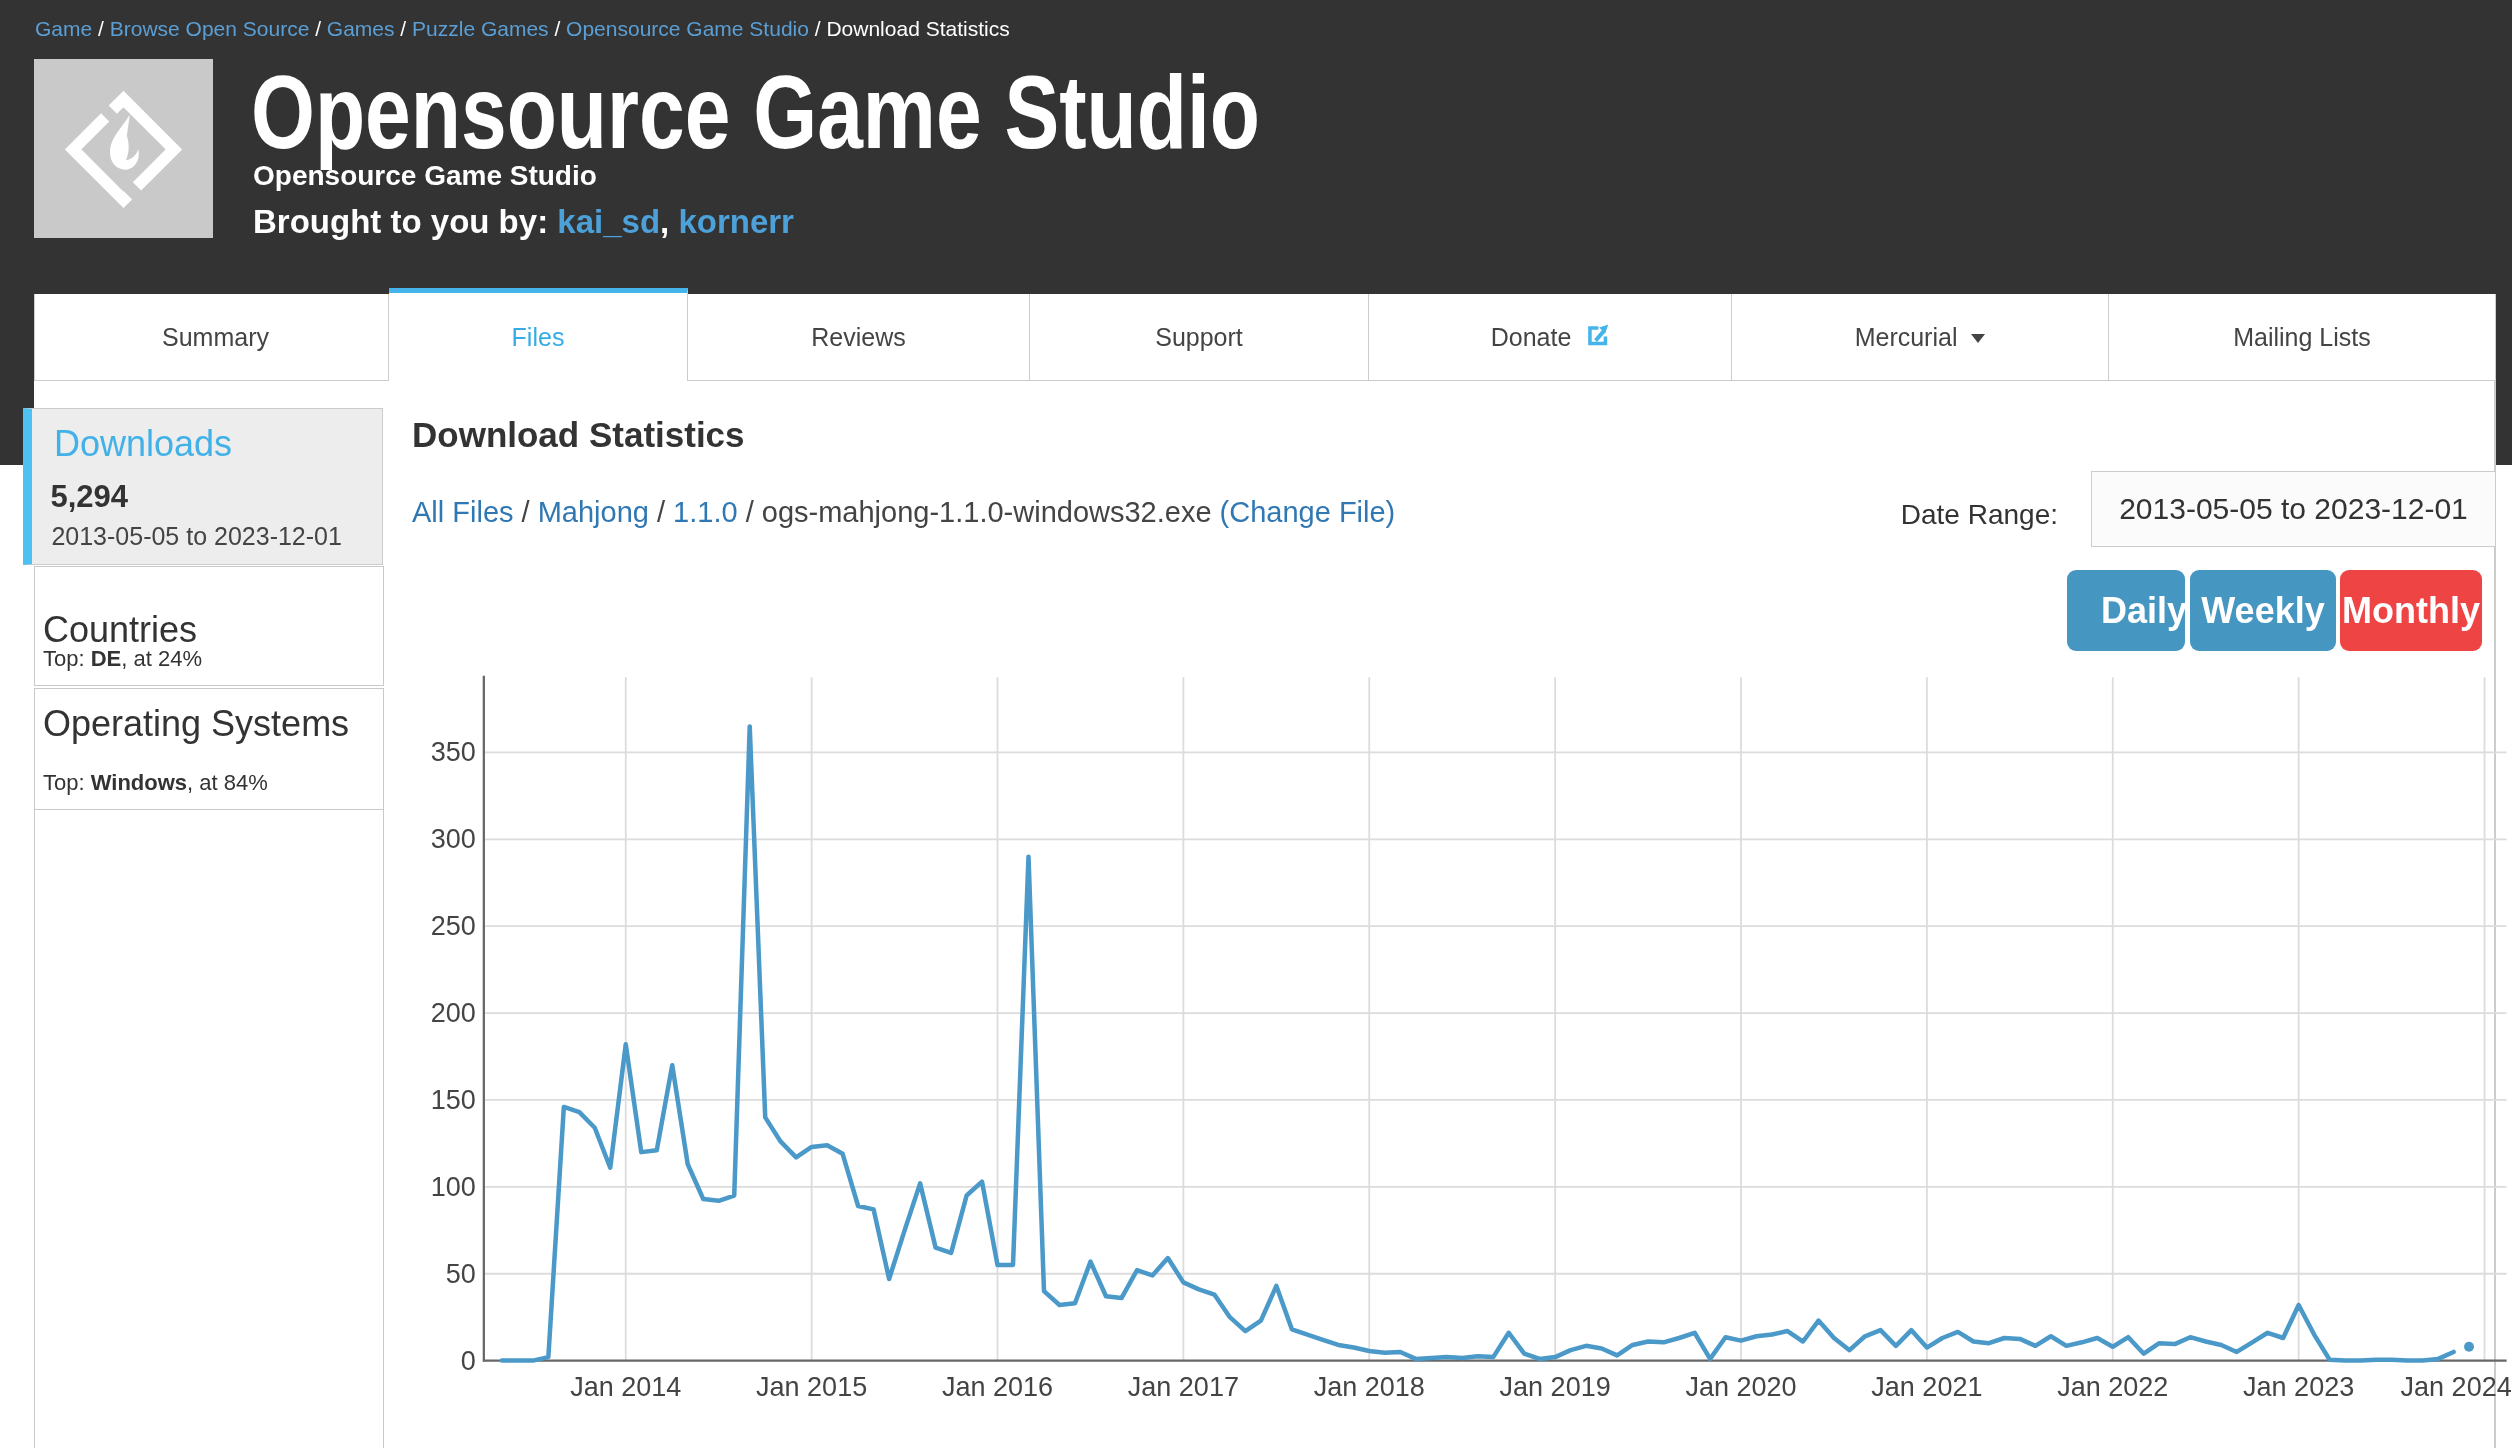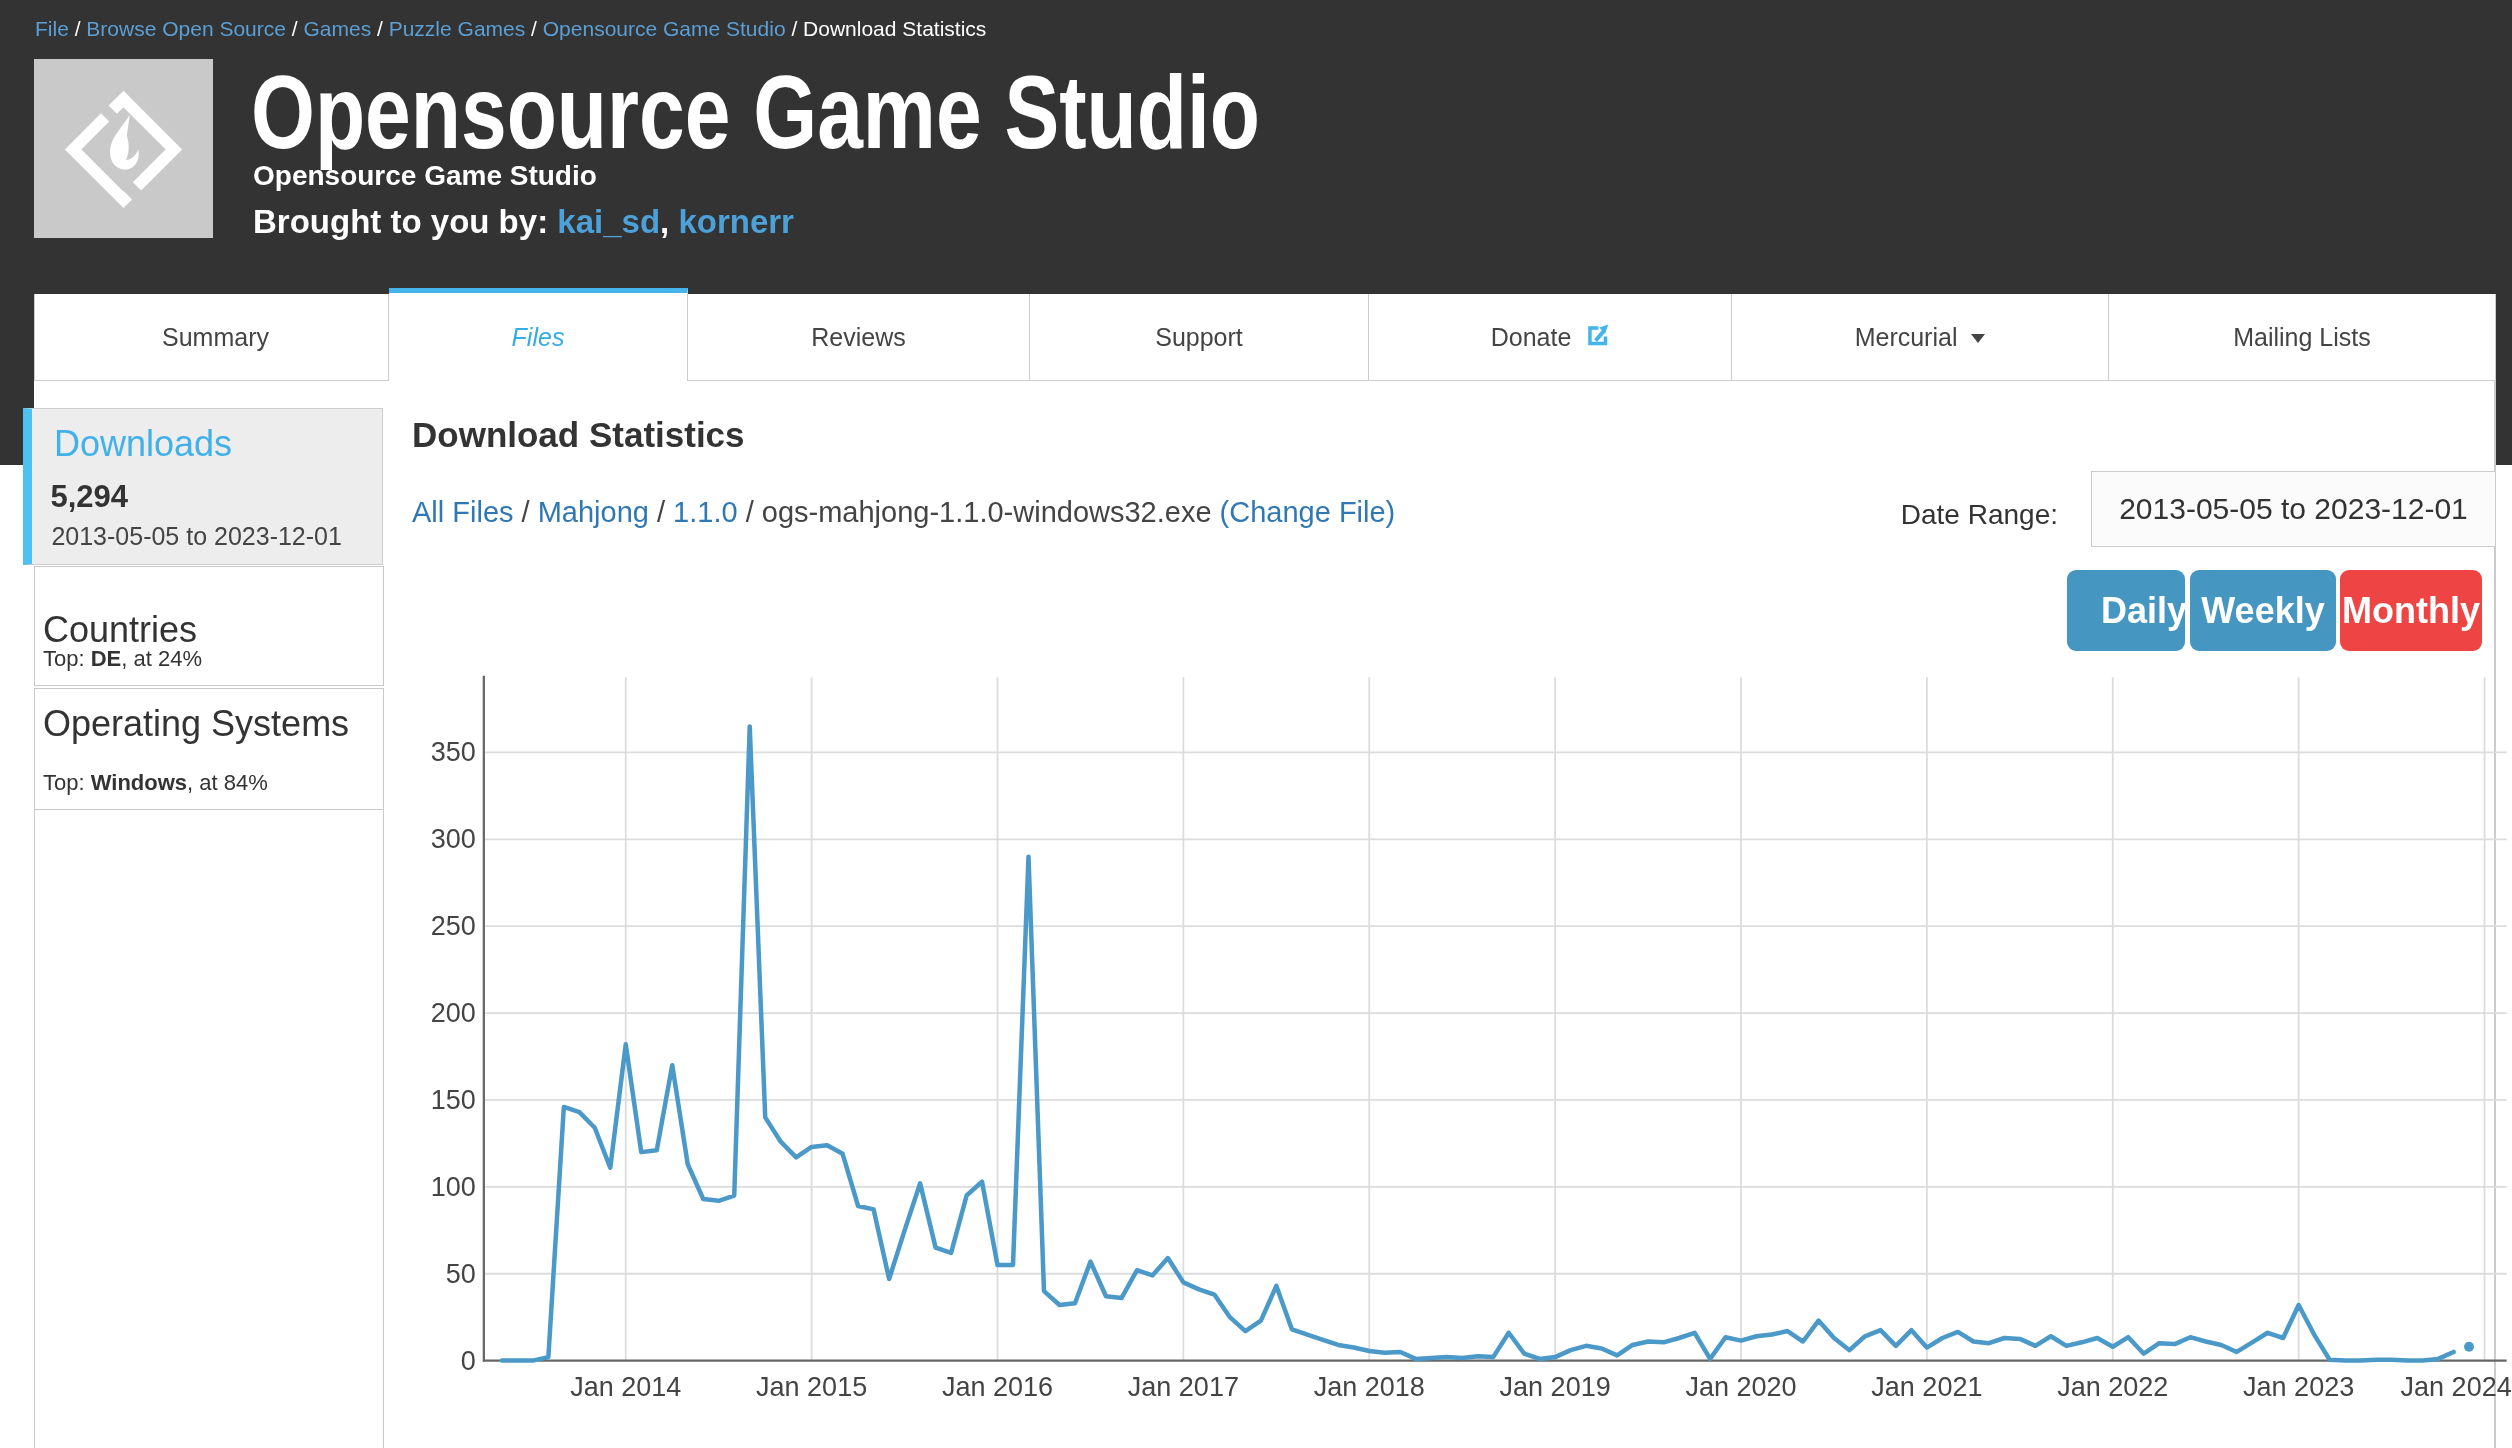--- a/index.html
+++ b/index.html
@@ -15,21 +15,21 @@
 #title { position:absolute; left:251px; top:53px; font-size:104px; font-weight:bold; color:#fff; white-space:nowrap; transform:scaleX(0.79); transform-origin:0 0; }
 #sub1 { position:absolute; left:253px; top:160px; font-size:28px; font-weight:bold; color:#fff; }
 #sub2 { position:absolute; left:253px; top:203px; font-size:33px; font-weight:bold; color:#fff; }
 #sub2 a { color:#4da1d9; text-decoration:none; }
 
 #panel { position:absolute; left:34px; top:381px; width:2462px; height:1068px; background:#fff; }
 
 
 .tab { position:absolute; top:294px; height:87px; background:#fff; border-right:1.8px solid #ccc; border-bottom:1.8px solid #ccc; color:#444; font-size:25px; display:flex; align-items:center; justify-content:center; }
 .tab.first { border-left:1.8px solid #ccc; }
-#tab-files { position:absolute; top:288px; height:93px; background:#fff; border-right:1.8px solid #ccc; border-top:5.4px solid #45b4eb; color:#36ace4; font-size:25px; display:flex; align-items:center; justify-content:center;font-style:italic; }
+#tab-files { position:absolute; top:288px; height:93px; background:#fff; border-right:1.8px solid #ccc; border-top:5.4px solid #45b4eb; color:#36ace4; font-size:25px; display:flex; align-items:center; justify-content:center; }
 
 
 #sb-dl { position:absolute; left:23.4px; top:408px; width:360px; height:157px; background:#ededed; border:1.8px solid #ccc; border-left:9px solid #4cc1f2; }
 #sb-dl .t1 { position:absolute; left:21.6px; top:14.4px; font-size:36px; color:#41b1e8; }
 #sb-dl .t2 { position:absolute; left:18px; top:70px; font-size:31px; font-weight:bold; color:#333; }
 #sb-dl .t3 { position:absolute; left:19px; top:113px; font-size:25px; color:#444; }
 .sbbox { position:absolute; left:34px; width:350px; background:#fff; border:1.8px solid #c9c9c9; }
 .sbbox .h { position:absolute; left:8px; font-size:36px; color:#333; }
 .sbbox .s { position:absolute; left:8px; font-size:22px; color:#333; }
 #sb-c { top:566px; height:120px; }
@@ -49,21 +49,21 @@
 
 
 #pr { position:absolute; left:2494px; top:381px; width:1.8px; height:1068px; background:#ccc; }
 
 #chart { position:absolute; left:0; top:0; }
 </style>
 </head>
 <body>
 <div id="page">
   <div id="hdr">
-    <div id="bc"><a>File</a> / <a>Browse Open Source</a> / <a>Games</a> / <a>Puzzle Games</a> / <a>Opensource Game Studio</a> / Download Statistics</div>
+    <div id="bc"><a>Game</a> / <a>Browse Open Source</a> / <a>Games</a> / <a>Puzzle Games</a> / <a>Opensource Game Studio</a> / Download Statistics</div>
     <div id="logo">
       <svg width="179" height="179" viewBox="0 0 199 199">
         <g fill="none" stroke="#ffffff" stroke-width="13">
           <path d="M 87.6 56.4 L 99.5 44.5 L 155.5 100.5 L 114.5 141.5"></path>
           <path d="M 79.1 65.0 L 43.5 100.5 L 99.5 156.5 L 104.5 151.5"></path>
         </g>
         <path fill="#ffffff" d="M 106.5 62 C 98.5 76 84.5 87 84.5 104 C 84.5 115.5 92.5 123 101 123 C 109.5 123 116.5 115.5 116.5 105.5 C 116.5 103.8 116.3 102 116 100.2 C 113.5 107.2 108.5 111.5 102.3 112.2 C 105.8 104.5 106.3 95 103.2 85.2 C 104.4 77.5 105.5 69.5 106.5 62 Z"></path>
       </svg>
     </div>
     <div id="title">Opensource Game Studio</div>

